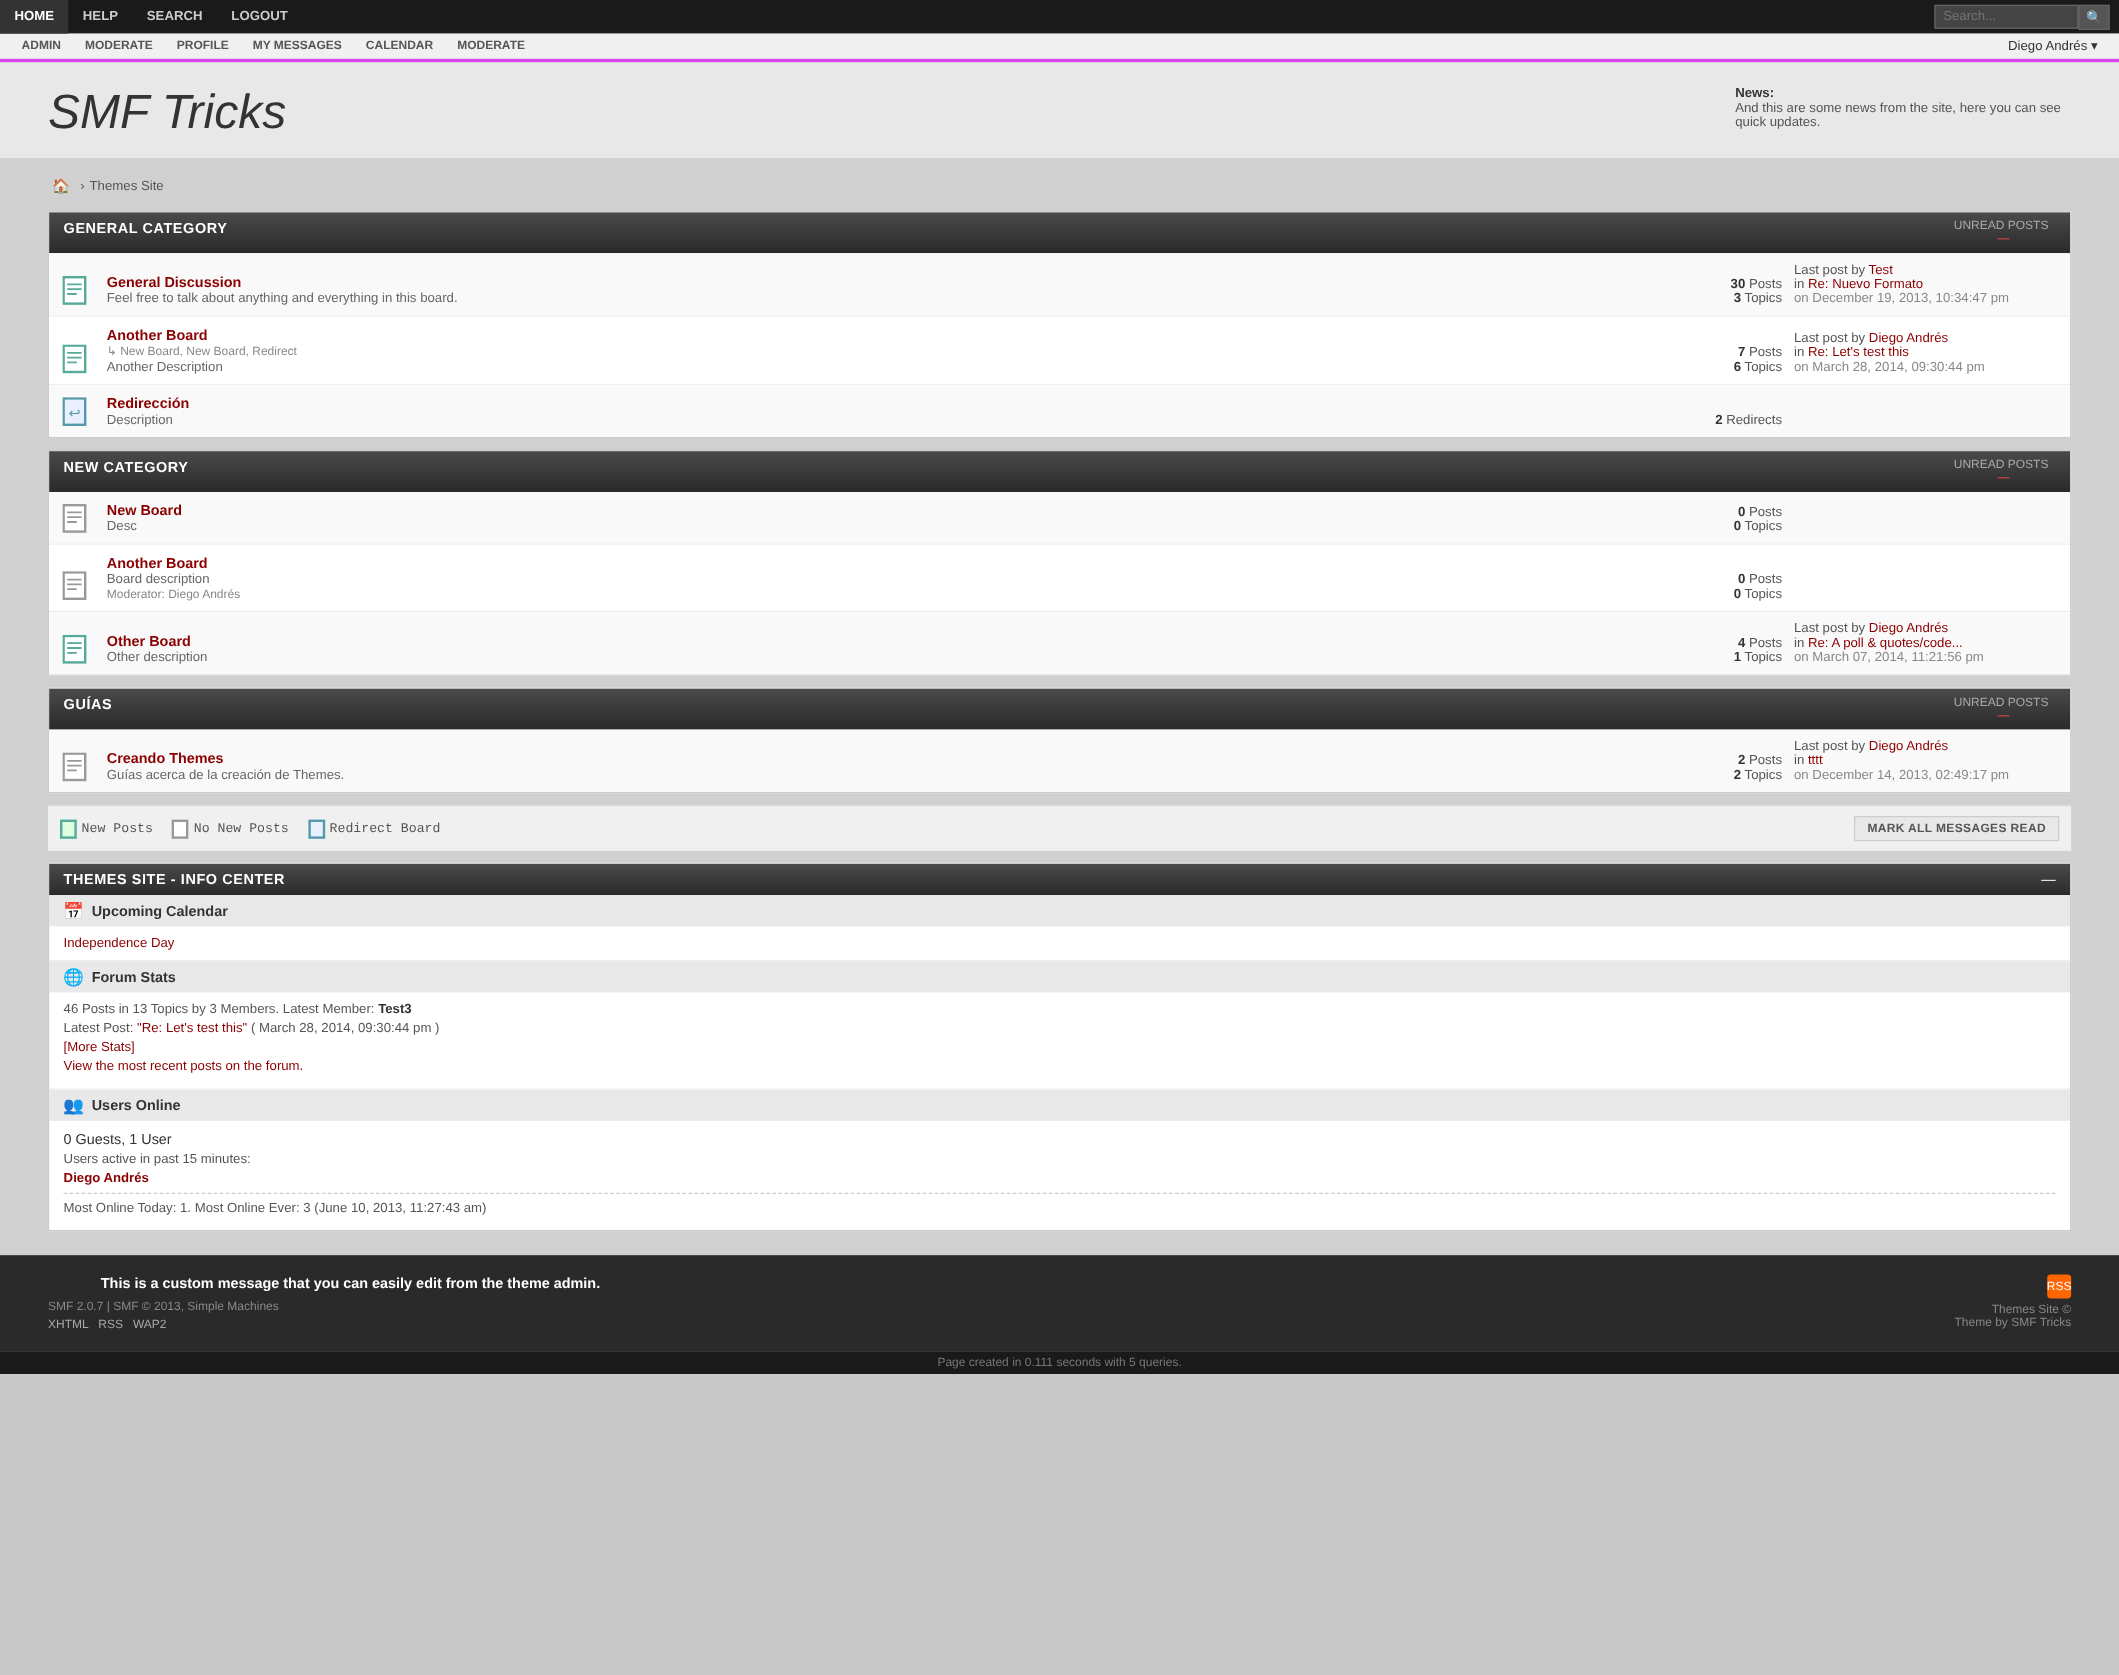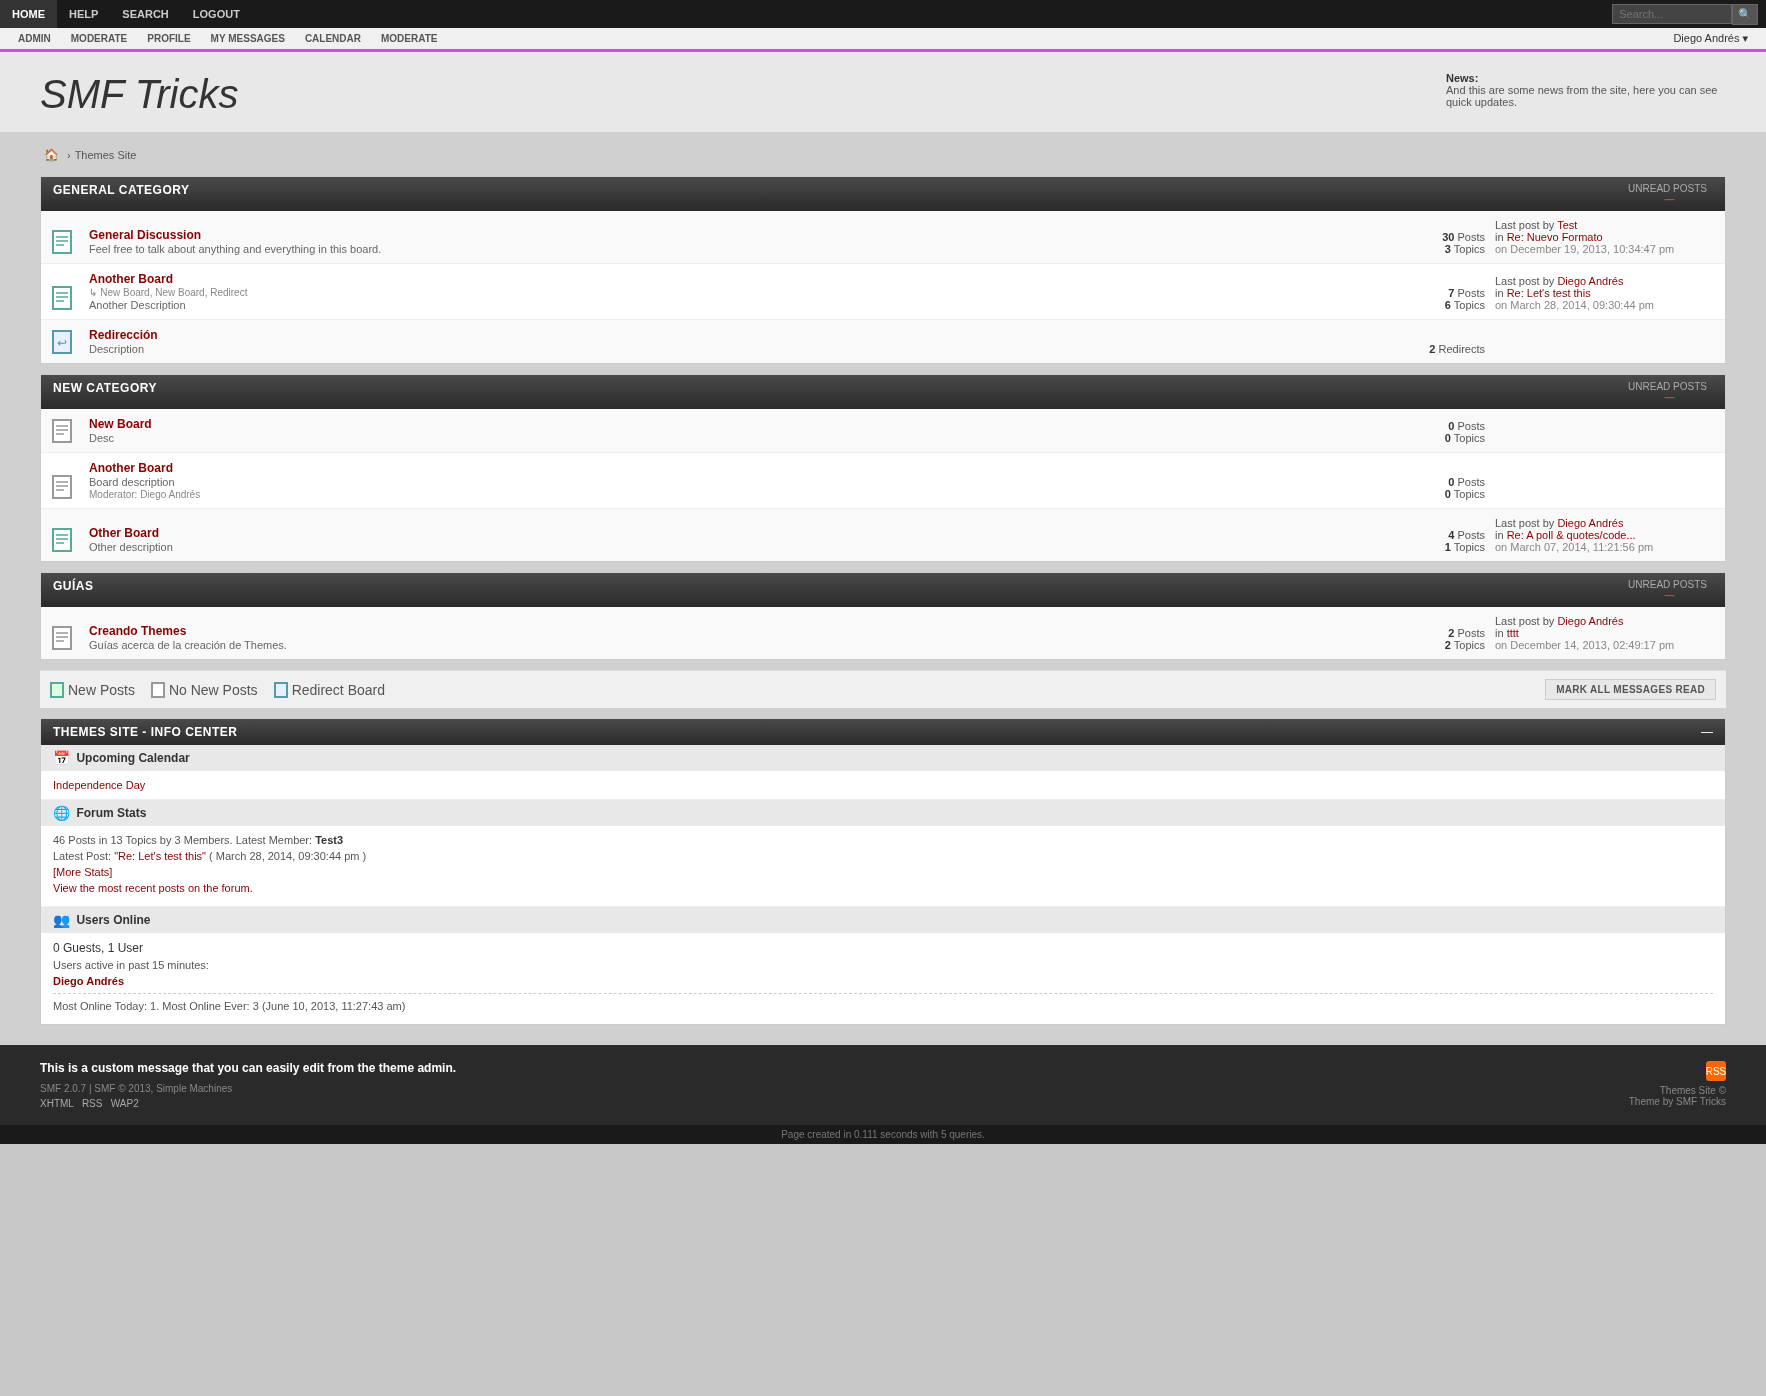--- a/index.html
+++ b/index.html
@@ -58,21 +58,21 @@
     .board-stats { width: 120px; text-align: right; padding-right: 10px; }
     .board-stats .stat { font-size: 11px; color: #555; }
     .board-stats .stat span { font-weight: bold; color: #333; }
     .board-last { width: 220px; font-size: 11px; color: #555; }
     .board-last a { color: #8b0000; text-decoration: none; }
     .board-last .last-date { color: #888; }
 
     
     .board-legend { background: #f0f0f0; padding: 8px 10px; display: flex; justify-content: space-between; align-items: center; border-top: 1px solid #ddd; }
     .board-legend .legend-items { display: flex; align-items: center; gap: 16px; }
-    .legend-item { display: flex; align-items: center; font-size: 14px; color: #555; gap: 4px; }
+    .legend-item { display: flex; align-items: center; font-size: 11px; color: #555; gap: 4px; font-family: Liberation Mono, monospace; }
     .legend-icon-new { width: 14px; height: 16px; border: 2px solid #5a9; background: #dfd; display: inline-block; }
     .legend-icon-nonew { width: 14px; height: 16px; border: 2px solid #999; background: #fff; display: inline-block; }
     .legend-icon-redirect { width: 14px; height: 16px; border: 2px solid #59a; background: #e8f0ff; display: inline-block; }
     .mark-read-btn { background: #e8e8e8; border: 1px solid #ccc; color: #555; font-size: 10px; padding: 4px 10px; cursor: pointer; font-weight: bold; letter-spacing: 0.3px; }
 
     
     .info-center { background: #fff; border: 1px solid #ccc; margin-bottom: 10px; }
     .info-center-header { background: linear-gradient(to bottom, #4a4a4a, #2a2a2a); color: #fff; padding: 6px 12px; display: flex; justify-content: space-between; align-items: center; }
     .info-center-header .ic-title { font-size: 12px; font-weight: bold; letter-spacing: 0.5px; text-transform: uppercase; }
     .ic-section { border-bottom: 1px solid #eee; }
@@ -80,21 +80,21 @@
     .ic-section-header .ic-icon { font-size: 14px; }
     .ic-section-body { padding: 8px 12px; font-size: 11px; color: #555; }
     .ic-section-body a { color: #8b0000; text-decoration: none; }
     .ic-section-body strong { color: #333; }
     .ic-section-body p { margin-bottom: 4px; }
     .online-user { color: #cc4444; font-weight: bold; }
     .online-count { font-size: 12px; color: #333; margin-bottom: 4px; }
 
     
     #site-footer { background: #2a2a2a; color: #aaa; padding: 16px 40px; margin-top: 0; }
-    #site-footer .footer-msg { font-size: 11px; color: #ddd; margin-bottom: 8px; }
+    #site-footer .footer-msg { font-size: 11px; color: #ddd; margin-bottom: 8px; margin-left: 44px; }
     #site-footer .footer-msg strong { font-size: 12px; color: #fff; }
     #site-footer .footer-links { font-size: 10px; color: #888; }
     #site-footer .footer-links a { color: #aaa; text-decoration: none; }
     #site-footer .footer-right { float: right; text-align: right; color: #888; font-size: 10px; }
     #site-footer .rss-icon { width: 20px; height: 20px; background: #f60; border-radius: 3px; display: inline-flex; align-items: center; justify-content: center; color: #fff; font-size: 10px; margin-bottom: 4px; }
     #page-created { background: #1a1a1a; color: #777; font-size: 10px; padding: 4px 40px; text-align: center; }
   </style>
 </head>
 <body>
 

